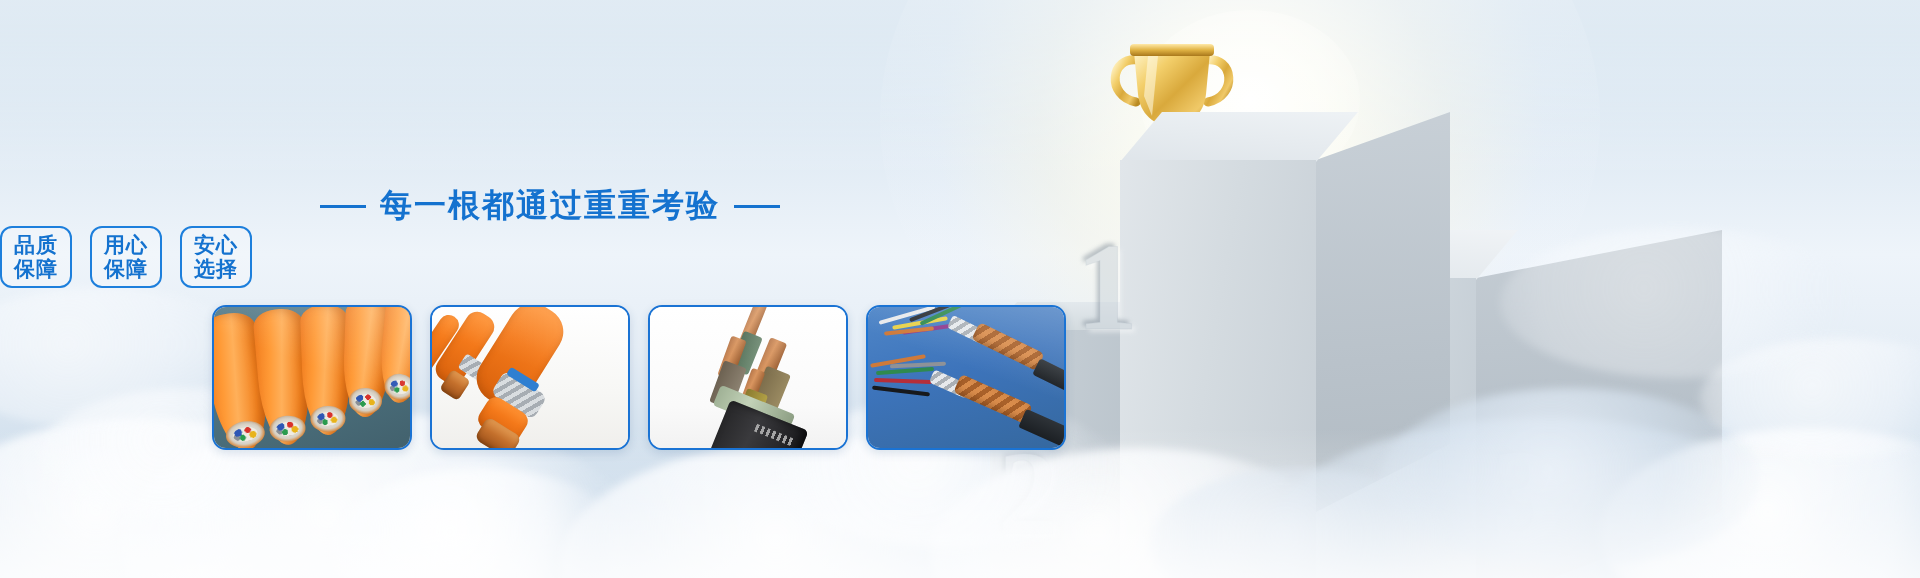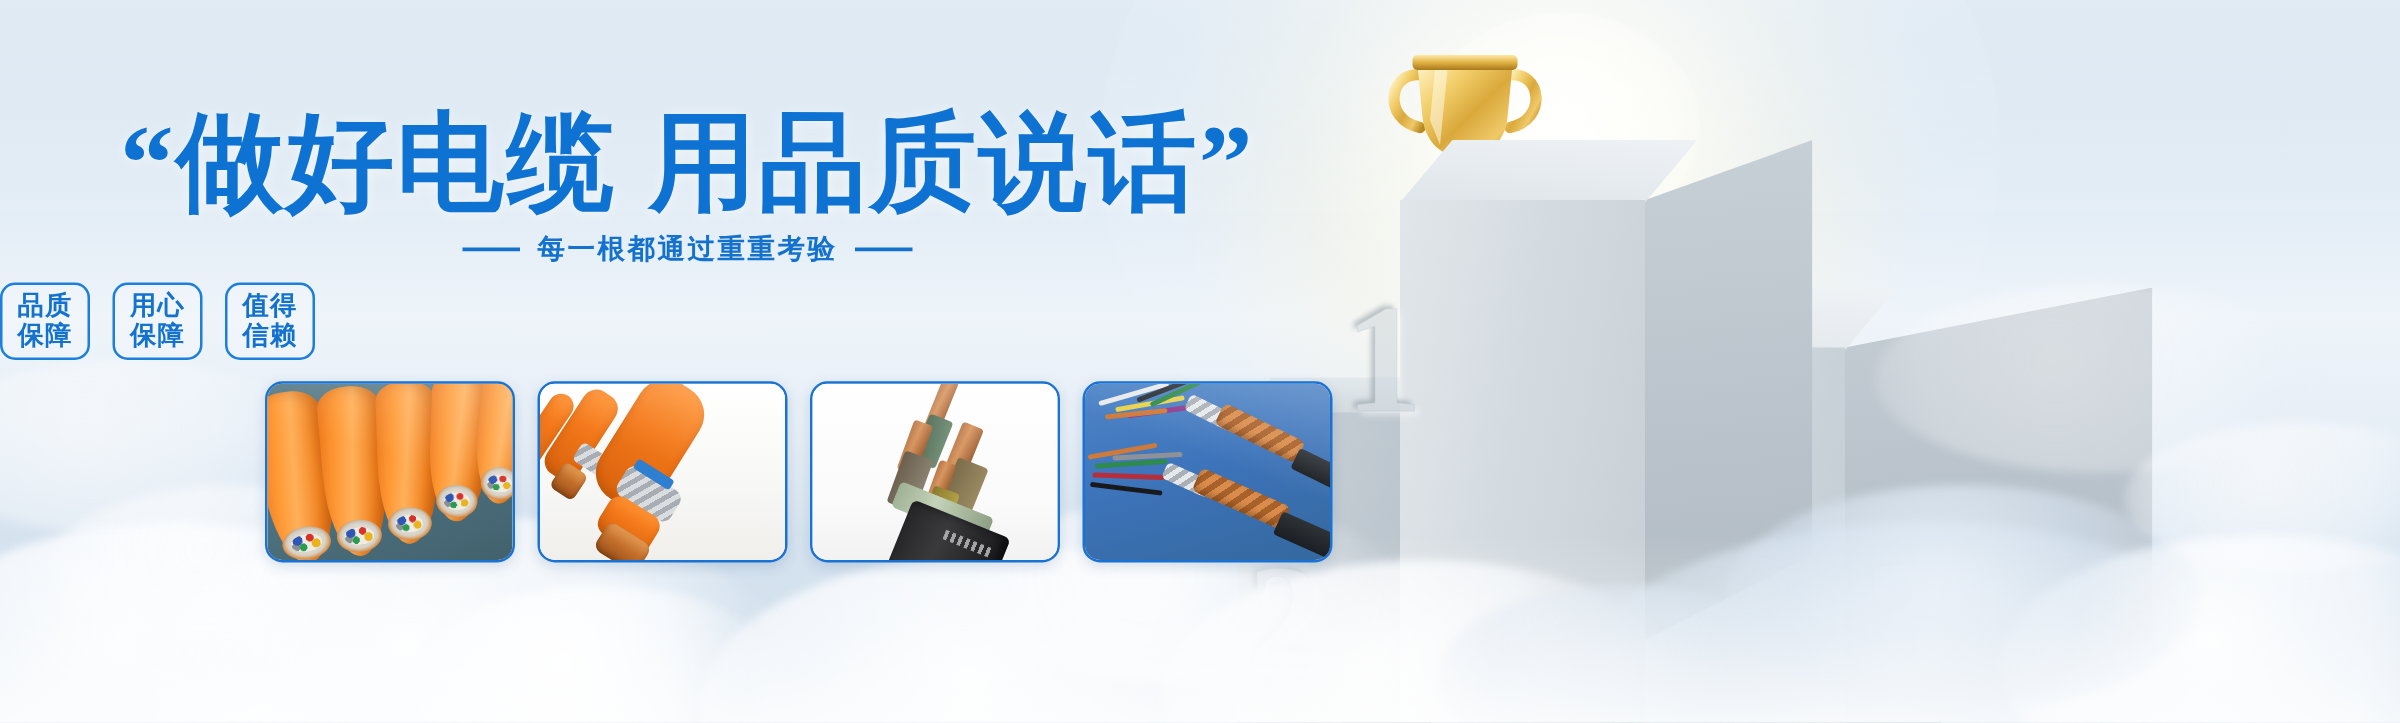--- a/index.html
+++ b/index.html
@@ -198,21 +198,21 @@
 
   .subline {
     position: absolute;
     left: 0; top: 184px;
     width: 1100px;
     display: flex;
     align-items: center;
     justify-content: center;
     gap: 14px;
     color: #1472cf;
-    font-size: 22px;
+    font-size: 32px;
     font-weight: 700;
     letter-spacing: 2px;
   }
   .subline .rule {
     display: inline-block;
     width: 46px; height: 3px;
     background: #1472cf;
   }
 
   .badges {
@@ -427,42 +427,39 @@
     <div class="cloud cl10"></div>
     <div class="cloud cl11"></div>
     <div class="cloud cl12"></div>
     <div class="cloud cl13"></div>
     <div class="cloud dim cl14"></div>
   </div>
   <div class="ground-fog"></div>
 
   <div class="content">
 
-    <div class="headline">
-      <span class="q">“</span><span>做好电缆</span>&nbsp;<span>用品质说话</span><span class="q">”</span>
-    </div>
 
     <div class="subline">
       <span class="rule"></span>
       <span>每一根都通过重重考验</span>
       <span class="rule"></span>
     </div>
 
     <div class="badges">
       <div class="badge">
         <span class="l1">品质</span>
         <span class="l2">保障</span>
       </div>
       <div class="badge">
         <span class="l1">用心</span>
         <span class="l2">保障</span>
       </div>
       <div class="badge">
-        <span class="l1">值得</span>
-        <span class="l2">信赖</span>
+        <span class="l1">安心</span>
+        <span class="l2">选择</span>
       </div>
     </div>
 
     <div class="cards">
 
       <div class="card">
         <div class="shot shot-a">
           <div class="tube" style="left:-4px;  top:6px;   width:54px; height:138px; transform:rotate(-9deg);">
               <div class="end"></div>
             </div>

